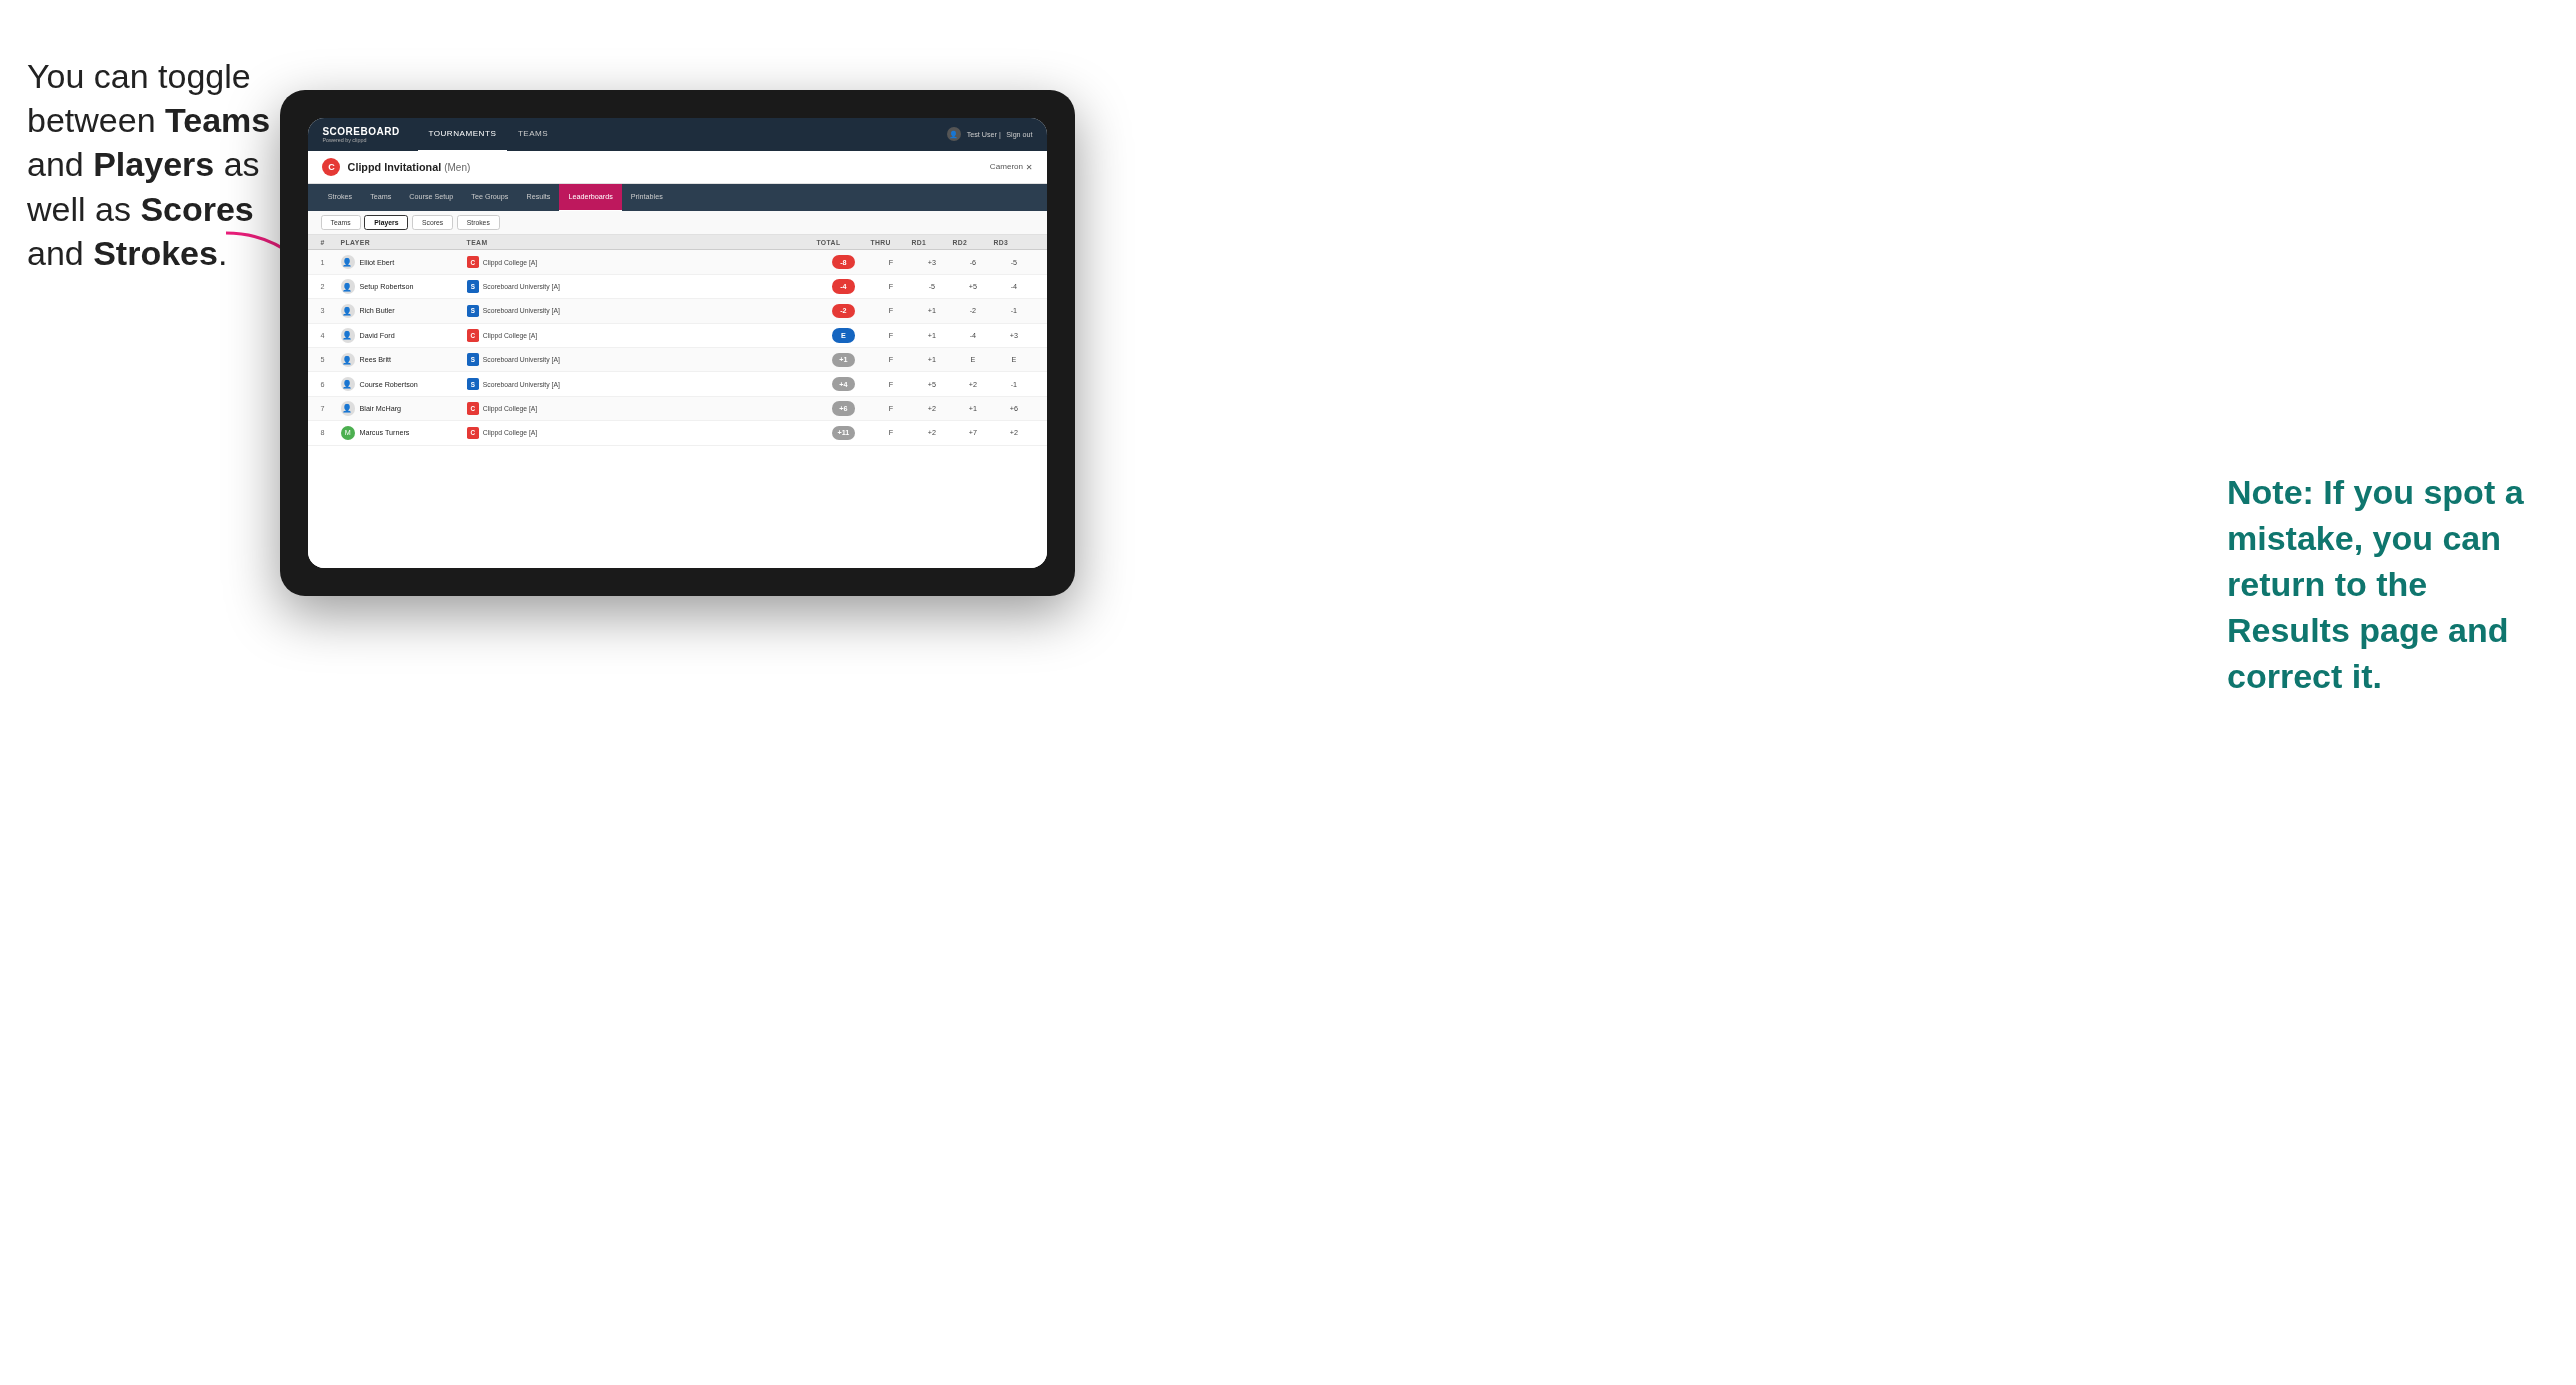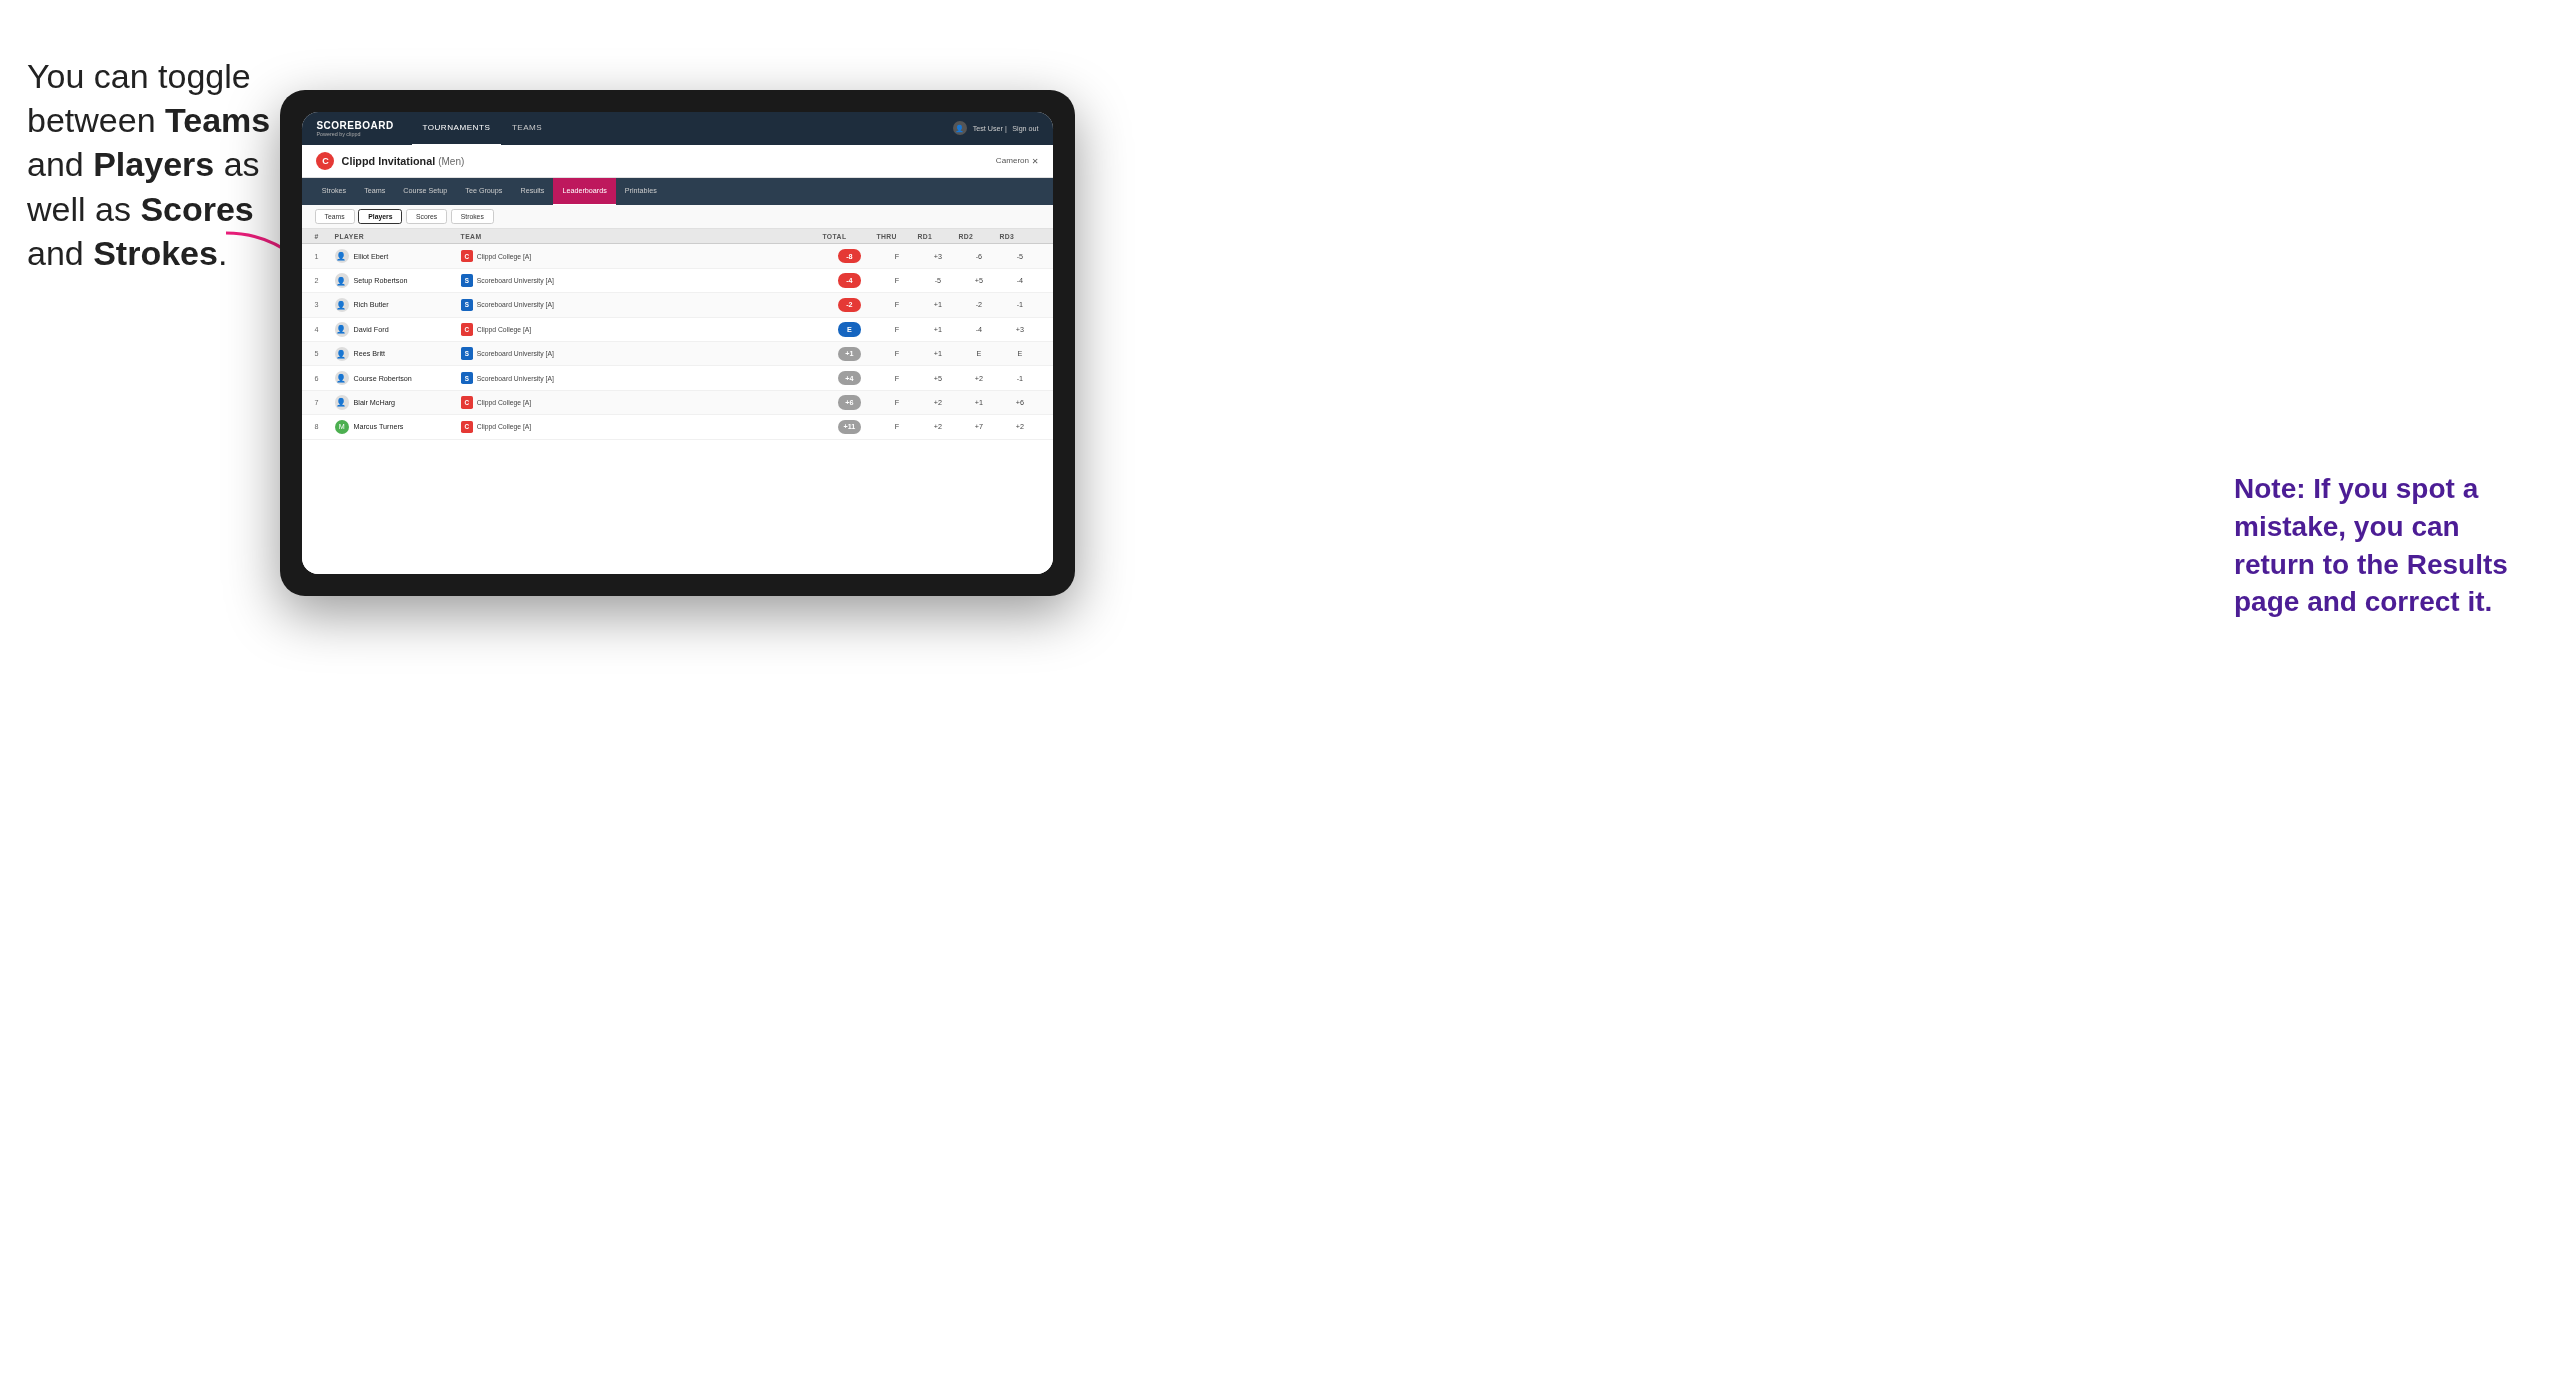--- a/index.html
+++ b/index.html
@@ -20,39 +20,39 @@
       width: 253px;
       font-size: 34px;
       line-height: 1.3;
       color: #222;
     }
     .left-annotation strong { font-weight: 800; }
 
     
     .right-annotation {
       position: absolute;
-      right: 35px;
+      right: 42px;
       top: 470px;
       width: 307px;
-      font-size: 28px;
+      font-size: 34px;
       line-height: 1.35;
-      color: #4c1d95;
+      color: #0f766e;
     }
     .right-annotation strong { font-weight: 800; }
 
     
     .tablet-frame {
       position: absolute;
       left: 280px;
       top: 90px;
       width: 795px;
       height: 506px;
       background: #1a1a1a;
       border-radius: 25px;
-      padding: 22px;
+      padding: 28px;
       box-shadow: 0 18px 54px rgba(0,0,0,0.4);
     }
     .tablet-screen {
       width: 100%;
       height: 100%;
       background: #f5f5f5;
       border-radius: 16.3px;
       overflow: hidden;
       display: flex;
       flex-direction: column;

